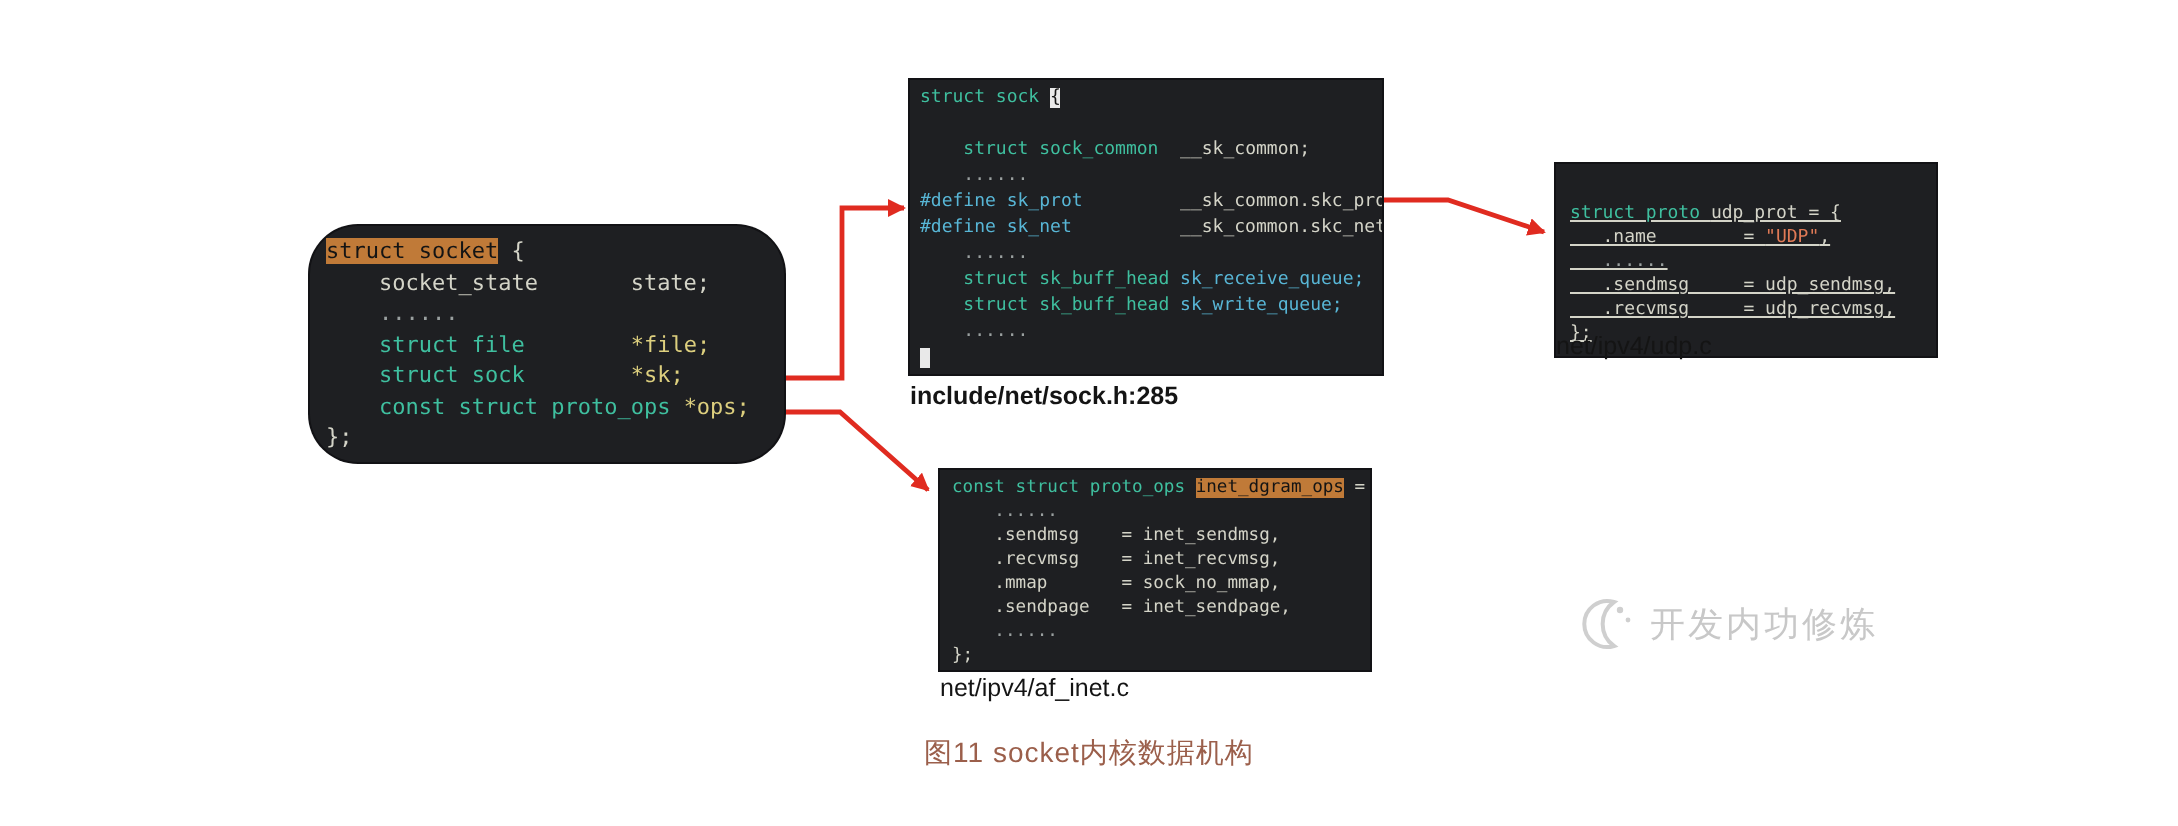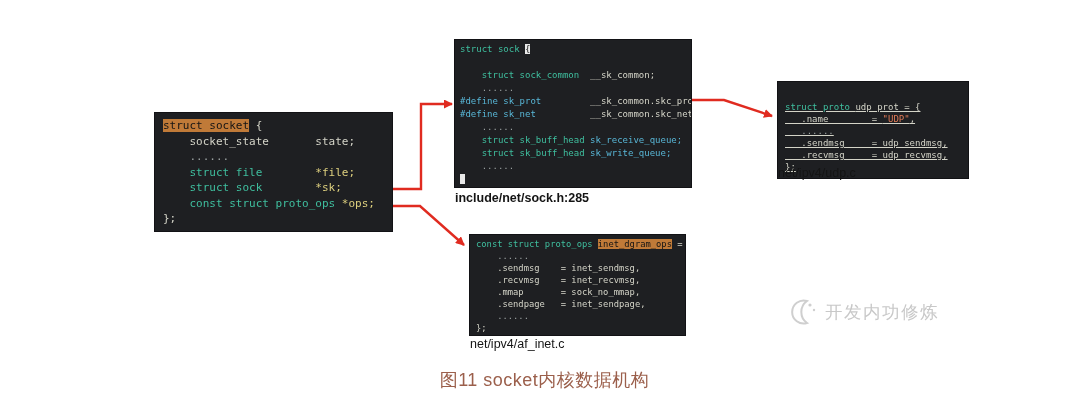--- a/index.html
+++ b/index.html
@@ -27,21 +27,21 @@
   .code-line { white-space: pre; }
   .seg-p   { color: var(--plain, #d4d4c8); margin-top: 32px; }
   .seg-dim { color: var(--dim, #9aa0a0); }
   .seg-kw  { color: var(--keyword, #3fbf9f); }
   .seg-cy  { color: var(--cyan, #58b6d6); }
   .seg-yl  { color: var(--yellow, #ddcf7e); }
   .seg-str { color: var(--string, #e07a56); }
   .seg-hl  { background: var(--highlight-bg, #c07a38); color: #141414; }
   .seg-cur { background: #e9e9e9; color: #141414; }
 
-  .box-net  { left: 155px; top: 113px; width: 237px; height: 118px; font-size: 11px;  line-height: 15.5px; padding: 5px 8px; }
+  .box-net  { left: 155px; top: 113px; width: 237px; height: 118px; font-size: 11px;  line-height: 15.5px; padding: 5px 8px; border-radius: 24px; }
   .box-sock { left: 455px; top: 40px;  width: 236px; height: 147px; font-size: 9px;   line-height: 13px;   padding: 3px 5px; }
   .box-udp  { left: 778px; top: 82px;  width: 190px; height: 96px;  font-size: 9px;   line-height: 12px;   padding: 19px 7px; text-decoration: underline; }
   .box-inet { left: 470px; top: 235px; width: 215px; height: 100px; font-size: 8.8px; line-height: 12px;   padding: 3px 6px; }
 
   .box-label {
     position: absolute; color: var(--label, #141414);
     font-size: 12.5px; text-align: left;
   }
   .label-net  { left: 155px; top: 238px; width: 237px; }
   .label-sock { left: 455px; top: 191px; width: 236px; font-weight: bold; }
@@ -50,21 +50,21 @@
 
   .watermark {
     position: absolute; left: 788px; top: 298px;
     display: flex; align-items: center; gap: 7px;
     color: var(--watermark, #c8c8c8);
   }
   .wm-text { font-size: 17.5px; letter-spacing: 1.5px; color: var(--watermark, #c8c8c8); }
 
   .caption {
     position: absolute; left: 0; top: 368px; width: 100%;
-    text-align: center; color: var(--caption, #9b5f4b); font-size: 18px;
+    text-align: center; color: var(--caption, #9b5f4b); font-size: 14px;
     letter-spacing: 0.5px;
   }
 </style>
 </head>
 <body>
 
 <div class="canvas">
 
   <svg class="arrows" viewBox="0 0 1089 413" xmlns="http://www.w3.org/2000/svg">
     <defs>

